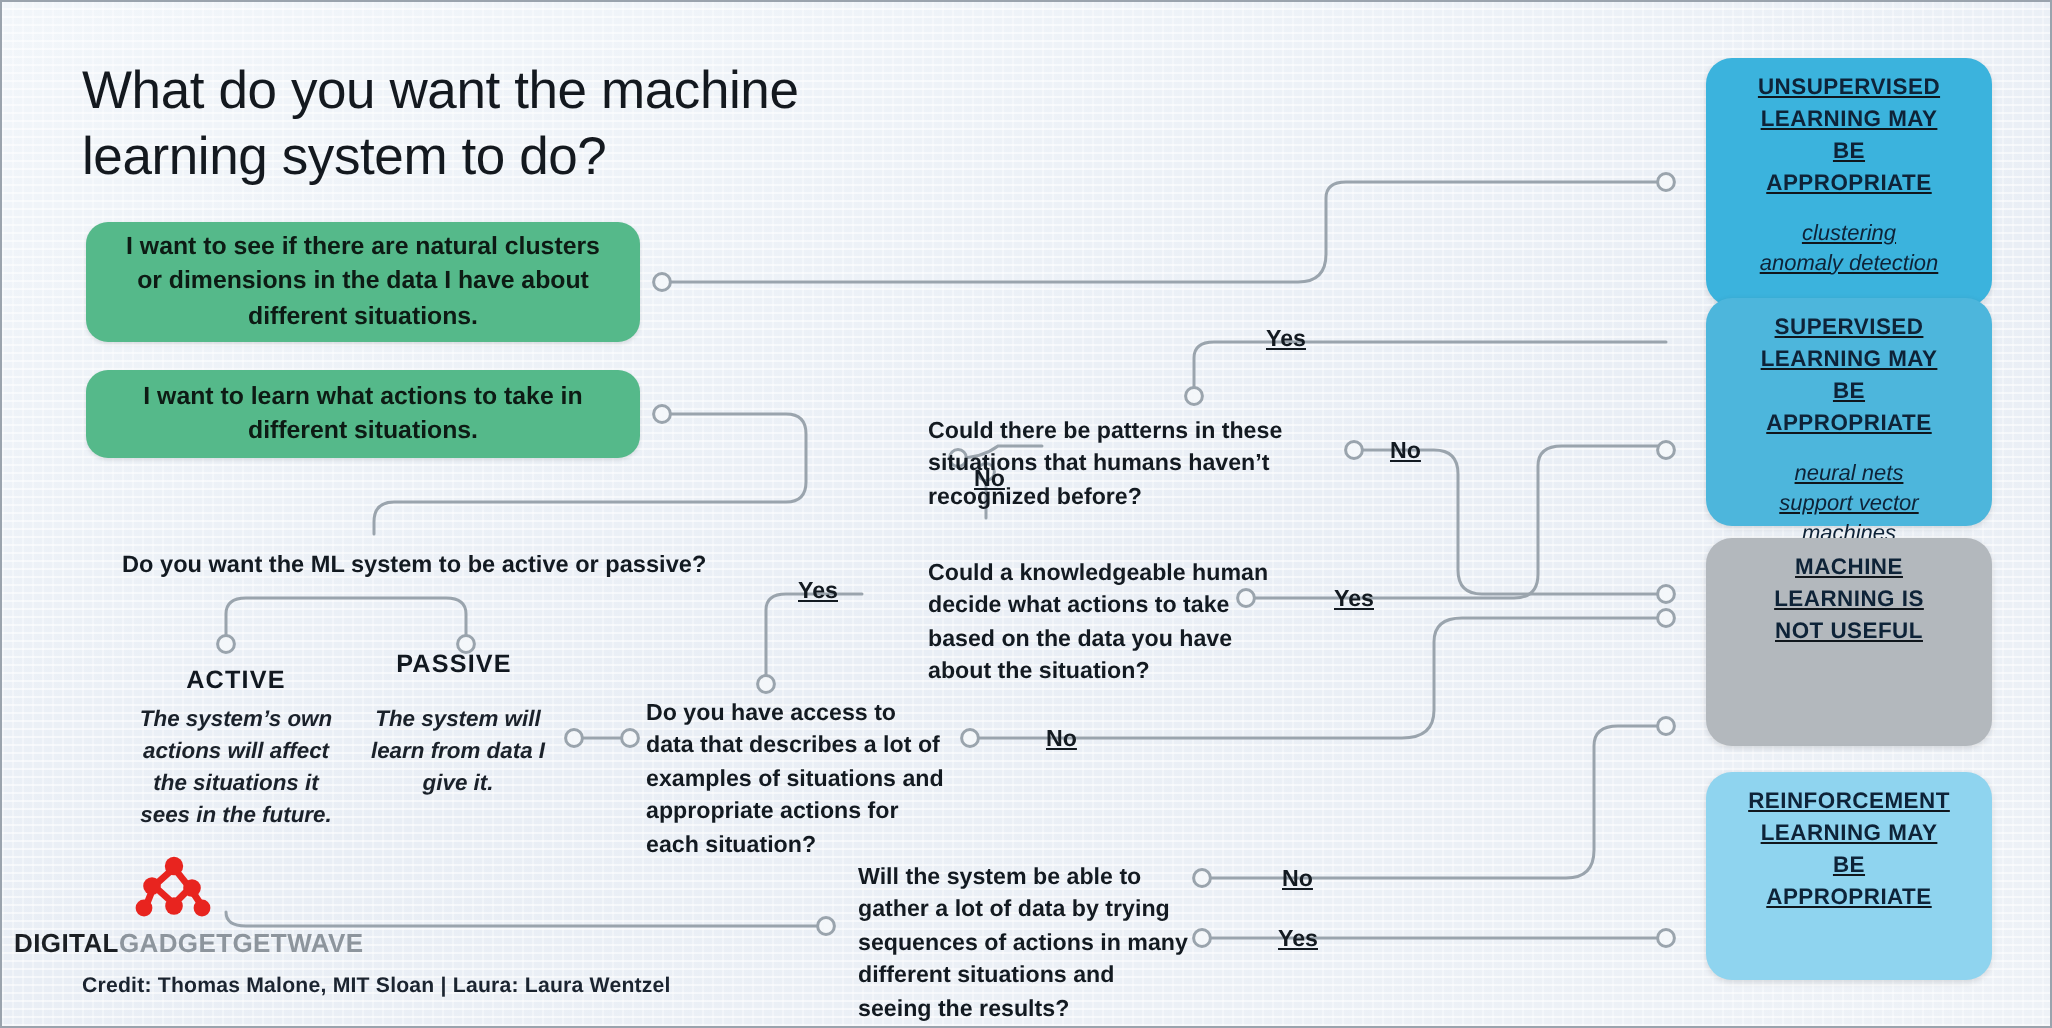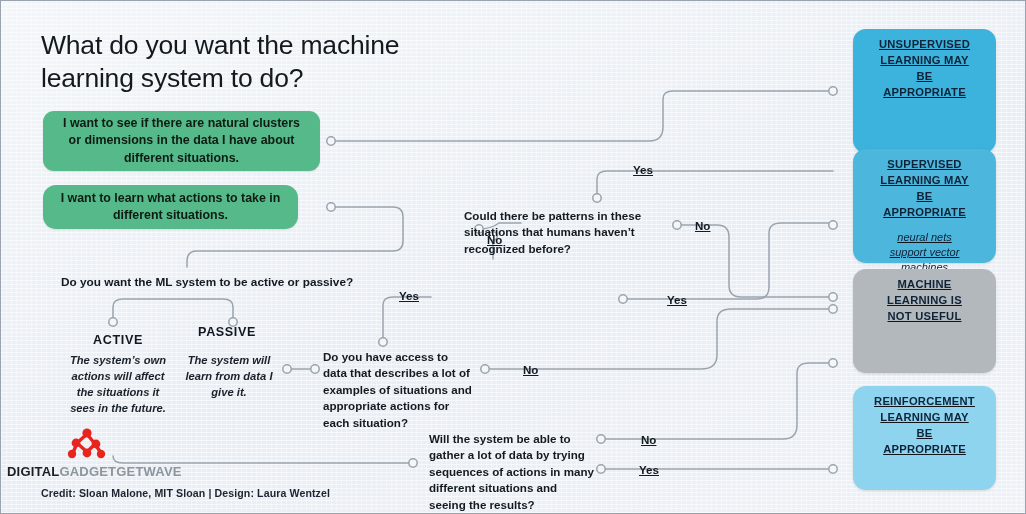--- a/index.html
+++ b/index.html
@@ -30,21 +30,21 @@
   }
 
   .gbox{
     position:absolute;border-radius:11px;background:#55b98a;
     color:#0d1b14;font-weight:700;font-size:12.4px;line-height:1.38;
     display:flex;align-items:center;justify-content:center;text-align:center;
     padding:18px 13px;box-sizing:border-box;
     box-shadow:0 1px 2px rgba(0,0,0,.10);
   }
   .gbox.g1{left:42px;top:110px;width:277px;height:60px;}
-  .gbox.g2{left:42px;top:184px;width:255px;height:44px;border-radius:13px;}
+  .gbox.g2{left:42px;top:184px;width:277px;height:44px;}
 
   .rbox{
     position:absolute;border-radius:13px;box-sizing:border-box;
     display:flex;flex-direction:column;align-items:center;justify-content:flex-start;
     text-align:center;padding:8px 22px;
     box-shadow:0 1px 3px rgba(0,0,0,.12);
     text-decoration:underline;
   }
   .rbox .hd{font-weight:700;font-size:11.2px;line-height:1.42;letter-spacing:.25px;color:#0e2338;}
   .rbox .sub{margin-top:9px;font-style:italic;font-size:11px;line-height:1.36;color:#0e2338;}
@@ -146,34 +146,36 @@
     <span>I want to learn what actions to take in different situations.</span>
   </div>
 
   <div class="q qbranch">Do you want the ML system to be active or passive?</div>
   <div class="ap-h a">ACTIVE</div>
   <div class="ap-b a">The system’s own actions will affect the situations it sees in the future.</div>
   <div class="ap-h p">PASSIVE</div>
   <div class="ap-b p">The system will learn from data I give it.</div>
 
   <div class="q q1">Could there be patterns in these situations that humans haven’t recognized before?</div>
+  <div class="q q2">Could a knowledgeable human decide what actions to take based on the data you have about the situation?</div>
   <div class="q q3">Do you have access to data that describes a lot of examples of situations and appropriate actions for each situation?</div>
   <div class="q q4">Will the system be able to gather a lot of data by trying sequences of actions in many different situations and seeing the results?</div>
 
   <div class="lab" style="left:632px;top:162px;">Yes</div>
   <div class="lab" style="left:486px;top:232px;">No</div>
   <div class="lab" style="left:694px;top:218px;">No</div>
   <div class="lab" style="left:666px;top:292px;">Yes</div>
   <div class="lab" style="left:398px;top:288px;">Yes</div>
   <div class="lab" style="left:522px;top:362px;">No</div>
   <div class="lab" style="left:640px;top:432px;">No</div>
   <div class="lab" style="left:638px;top:462px;">Yes</div>
 
   <div class="rbox r1">
     <div class="hd">UNSUPERVISED LEARNING MAY BE APPROPRIATE</div>
+    <div class="sub">clustering<br>anomaly detection</div>
   </div>
   <div class="rbox r2">
     <div class="hd">SUPERVISED LEARNING MAY BE APPROPRIATE</div>
     <div class="sub">neural nets<br>support vector machines<br>regression<br>recommender systems</div>
   </div>
   <div class="rbox r3">
     <div class="hd">MACHINE LEARNING IS NOT USEFUL</div>
   </div>
   <div class="rbox r4">
     <div class="hd">REINFORCEMENT LEARNING MAY BE APPROPRIATE</div>
@@ -190,14 +192,14 @@
         <circle cx="22" cy="28" r="4.4"></circle>
       <circle cx="7" cy="29" r="4.2"></circle>
         <circle cx="36" cy="29" r="4.2"></circle>
     </g>
   </svg>
 
   <div class="wm">
     <span class="d">DIGITAL</span><span class="g">GADGETGETWAVE</span>
   </div>
 
-  <div class="credit">Credit: Sloan Malone, MIT Sloan | Design: Laura Wentzel</div>
+  <div class="credit">Credit: Thomas Malone, MIT Sloan | Laura: Laura Wentzel</div>
 </div>
 
 </body></html>

